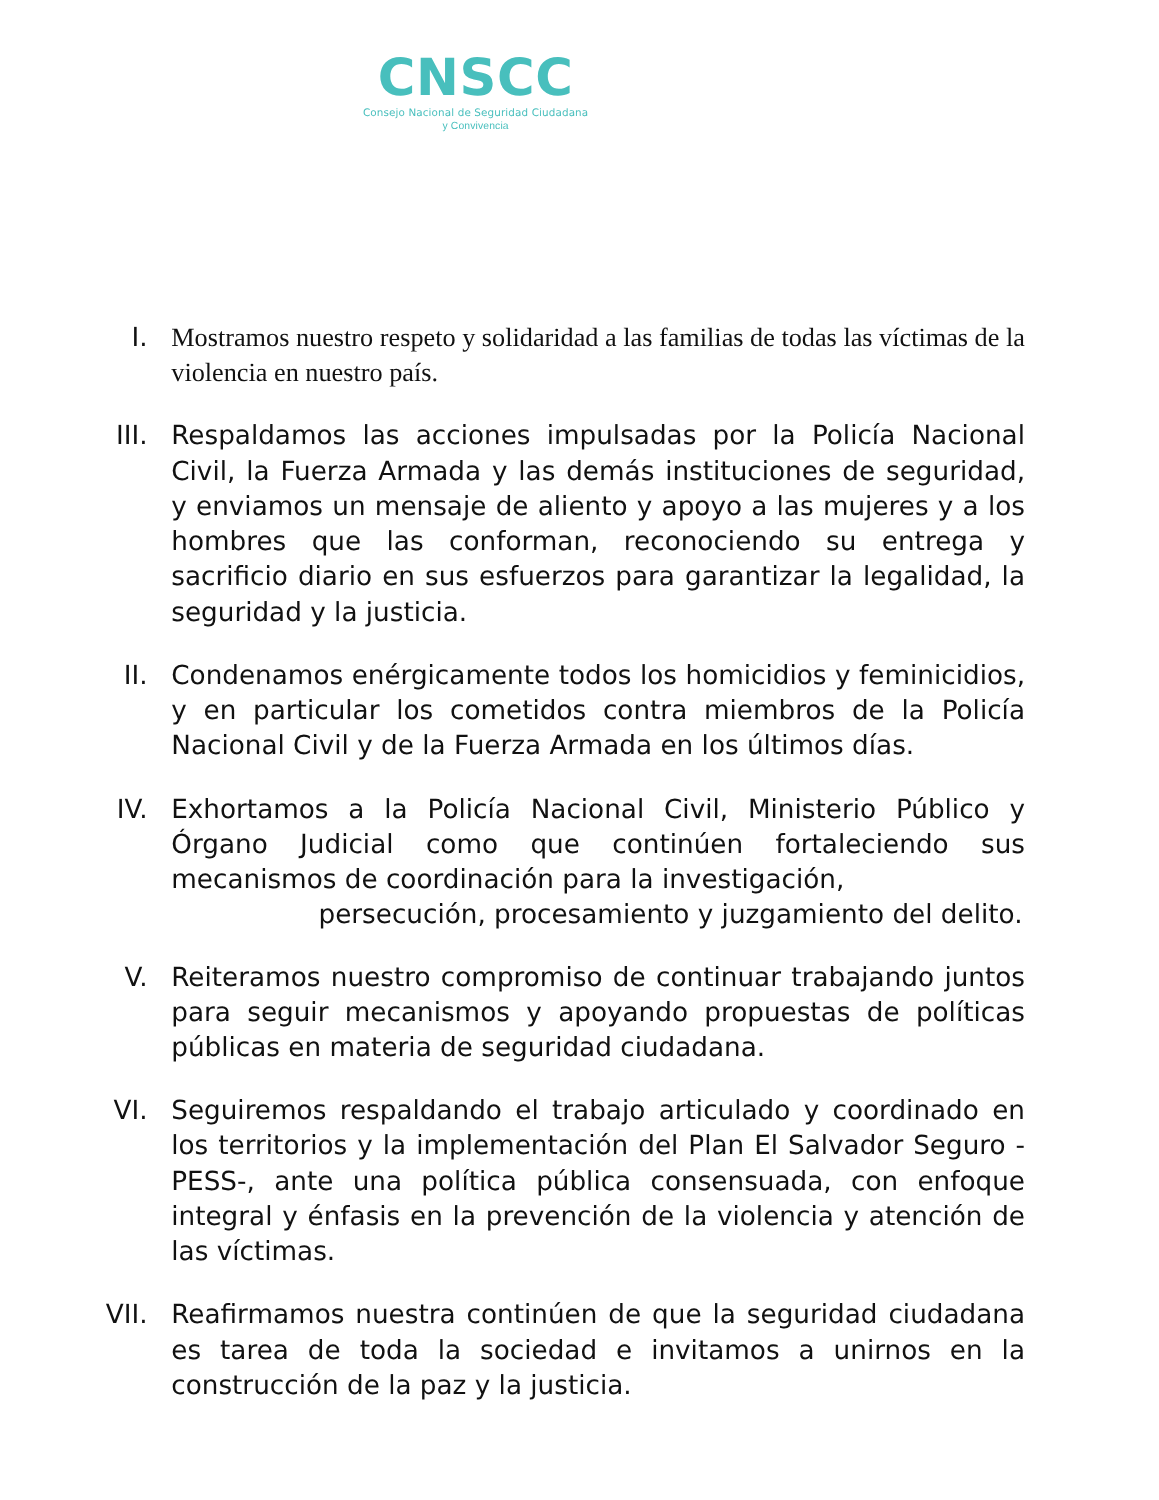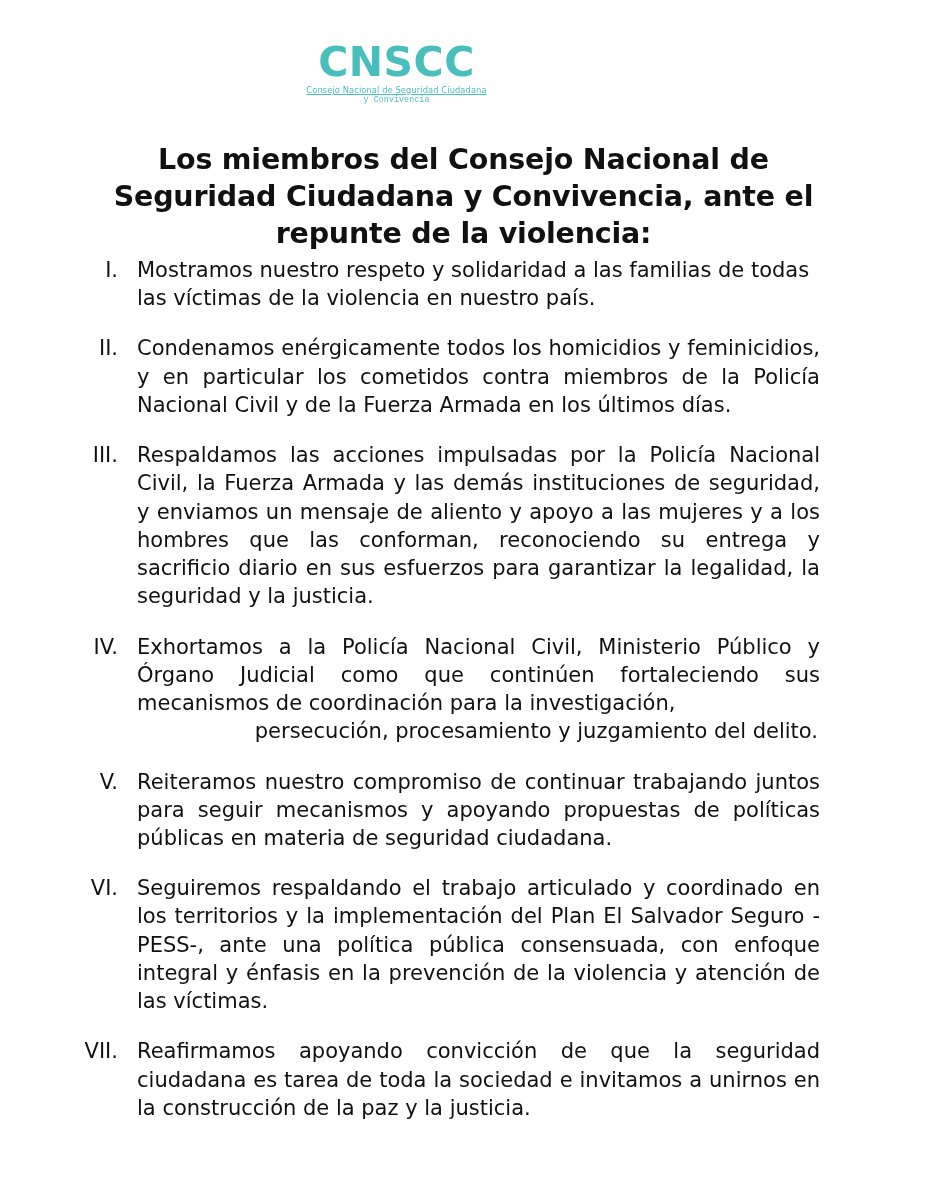--- a/index.html
+++ b/index.html
@@ -19,46 +19,45 @@
     position: relative;
     width: 927px;
     height: 1200px;
     background: #ffffff;
   }
 
   
   .logo-block {
     position: absolute;
     top: 42px;
-    left: 16px;
+    left: 0;
     width: 761px;
     text-align: center;
   }
   .logo-wordmark {
     font-family: "DejaVu Sans", sans-serif;
     font-weight: bold;
     font-size: 41px;
     letter-spacing: 0.5px;
     color: #48bfbd;
     line-height: 1.0;
     display: block;
   }
   .logo-tagline {
     display: block;
     font-family: "DejaVu Sans", sans-serif;
     font-size: 8.3px;
     color: #48bfbd;
     line-height: 1.25;
     letter-spacing: 0.1px;
     margin-top: 2px;
-    text-decoration: underline;
   }
   .logo-tagline-line2 {
     display: block;
-    font-family: Liberation Mono, monospace;
+    font-family: Liberation Sans, sans-serif;
     font-size: 8.3px;
     color: #48bfbd;
     line-height: 1.25;
     letter-spacing: 0.1px;
   }
 
   
   .doc-heading {
     position: absolute;
     top: 141px;
@@ -102,20 +101,21 @@
     font-family: "DejaVu Sans", sans-serif;
     font-size: 21px;
     line-height: 1.345;
     color: #111111;
     text-align: justify;
     text-justify: inter-word;
     hyphens: none;
   }
   .clause-body.ragged {
     text-align: left;
+    font-family: Liberation Serif, serif;
   }
   
   .clause-tail {
     display: block;
     text-align: right;
     padding: 0 2px 0 14px;
     font-family: "DejaVu Sans", sans-serif;
     font-size: 21px;
     line-height: 1.345;
     color: #111111;
@@ -125,54 +125,53 @@
 <body>
 
 <div class="page">
 
   <div class="logo-block">
     <span class="logo-wordmark">CNSCC</span>
     <span class="logo-tagline">Consejo Nacional de Seguridad Ciudadana</span>
     <span class="logo-tagline-line2">y Convivencia</span>
   </div>
 
-  <div class="doc-heading">Los miembros del Consejo Nacional de Seguridad Ciudadana y Convivencia, ante el repunte de la violencia:</div>
 
   <div class="clause-list">
 
     <div class="clause">
       <span class="clause-numeral">I.</span>
       <div class="clause-body ragged">Mostramos nuestro respeto y solidaridad a las familias de todas las víctimas de la violencia en nuestro país.</div>
     </div>
 
     <div class="clause">
-      <span class="clause-numeral">II.</span>
-      <div class="clause-body">Condenamos enérgicamente todos los homicidios y feminicidios, y en particular los cometidos contra miembros de la Policía Nacional Civil y de la Fuerza Armada en los últimos días.</div>
+      <span class="clause-numeral">III.</span>
+      <div class="clause-body">Respaldamos las acciones impulsadas por la Policía Nacional Civil, la Fuerza Armada y las demás instituciones de seguridad, y enviamos un mensaje de aliento y apoyo a las mujeres y a los hombres que las conforman, reconociendo su entrega y sacrificio diario en sus esfuerzos para garantizar la legalidad, la seguridad y la justicia.</div>
     </div>
 
     <div class="clause">
-      <span class="clause-numeral">III.</span>
-      <div class="clause-body">Respaldamos las acciones impulsadas por la Policía Nacional Civil, la Fuerza Armada y las demás instituciones de seguridad, y enviamos un mensaje de aliento y apoyo a las mujeres y a los hombres que las conforman, reconociendo su entrega y sacrificio diario en sus esfuerzos para garantizar la legalidad, la seguridad y la justicia.</div>
+      <span class="clause-numeral">II.</span>
+      <div class="clause-body">Condenamos enérgicamente todos los homicidios y feminicidios, y en particular los cometidos contra miembros de la Policía Nacional Civil y de la Fuerza Armada en los últimos días.</div>
     </div>
 
     <div class="clause">
       <span class="clause-numeral">IV.</span>
       <div class="clause-body">Exhortamos a la Policía Nacional Civil, Ministerio Público y Órgano Judicial como que continúen fortaleciendo sus mecanismos de coordinación para la investigación,</div>
       <span class="clause-tail">persecución, procesamiento y juzgamiento del delito.</span>
     </div>
 
     <div class="clause">
       <span class="clause-numeral">V.</span>
       <div class="clause-body">Reiteramos nuestro compromiso de continuar trabajando juntos para seguir mecanismos y apoyando propuestas de políticas públicas en materia de seguridad ciudadana.</div>
     </div>
 
     <div class="clause">
       <span class="clause-numeral">VI.</span>
       <div class="clause-body">Seguiremos respaldando el trabajo articulado y coordinado en los territorios y la implementación del Plan El Salvador Seguro -PESS-, ante una política pública consensuada, con enfoque integral y énfasis en la prevención de la violencia y atención de las víctimas.</div>
     </div>
 
     <div class="clause">
       <span class="clause-numeral">VII.</span>
-      <div class="clause-body">Reafirmamos apoyando convicción de que la seguridad ciudadana es tarea de toda la sociedad e invitamos a unirnos en la construcción de la paz y la justicia.</div>
+      <div class="clause-body">Reafirmamos nuestra continúen de que la seguridad ciudadana es tarea de toda la sociedad e invitamos a unirnos en la construcción de la paz y la justicia.</div>
     </div>
 
   </div>
 </div>
 
 </body></html>

